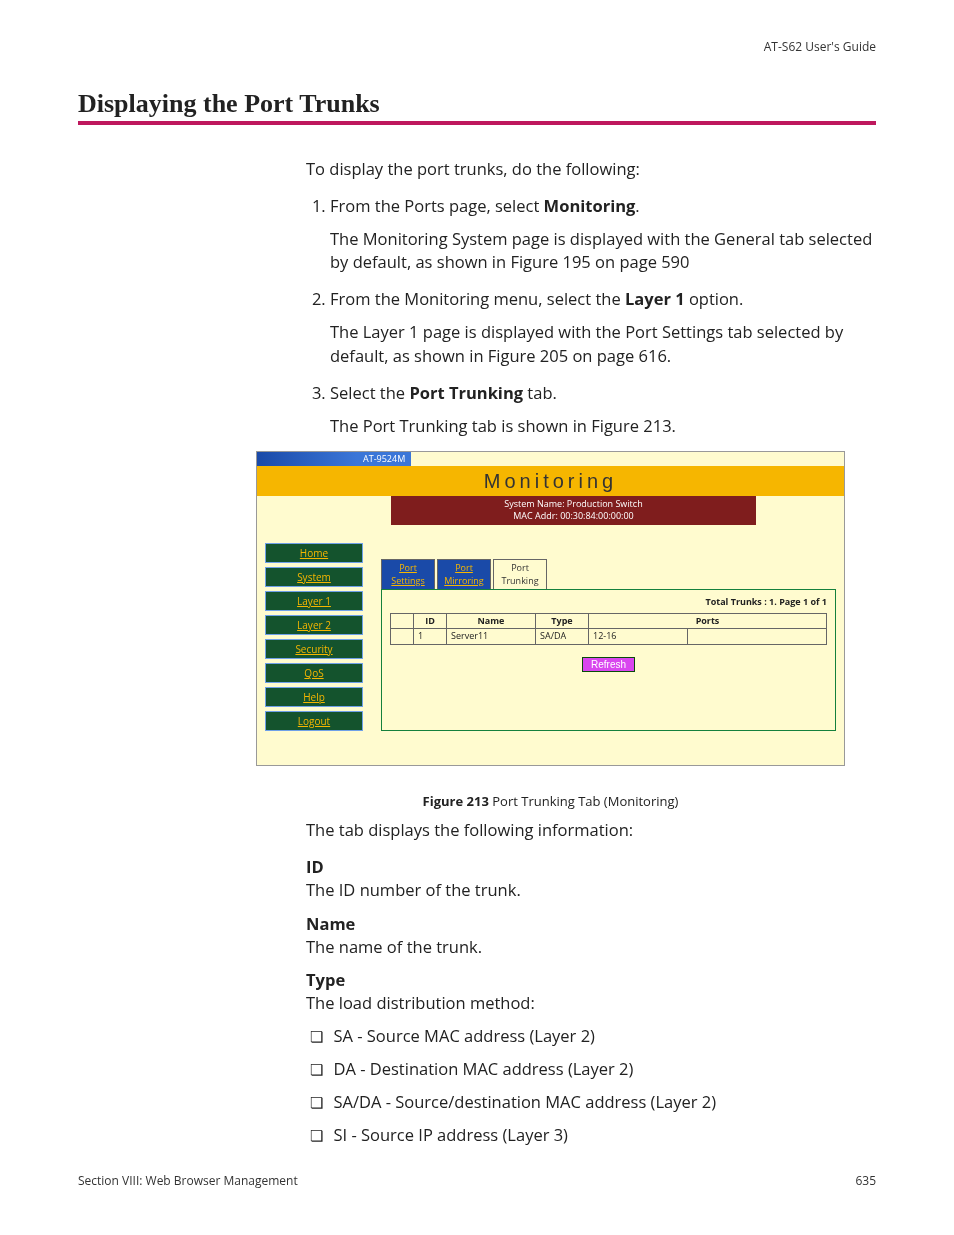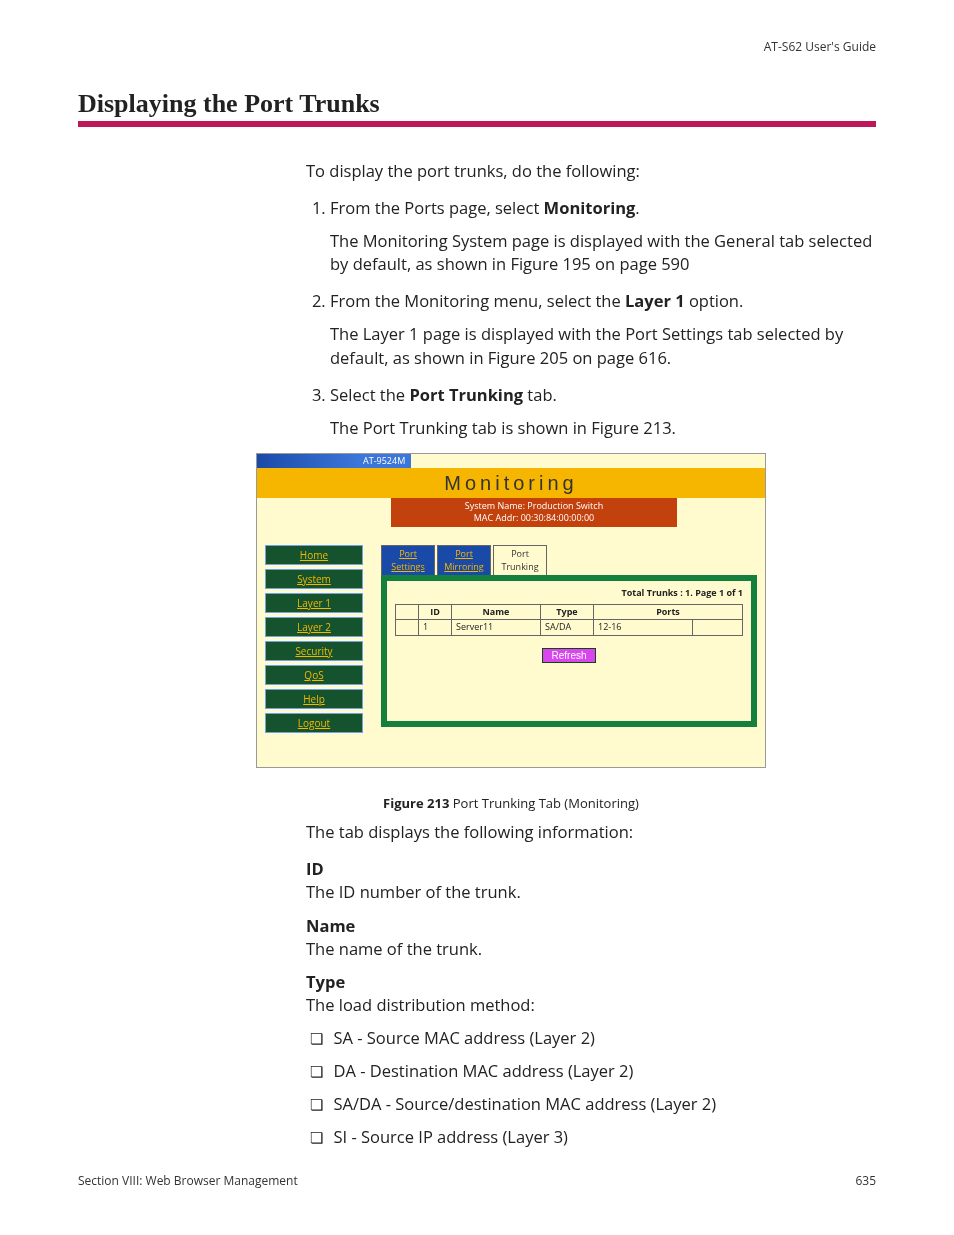--- a/index.html
+++ b/index.html
@@ -20,36 +20,36 @@
     font-size: 12px;
     color: #333;
     margin-bottom: 34px;
   }
   h1.section-title {
     font-family: Georgia, "Times New Roman", serif;
     font-weight: bold;
     font-size: 26px;
     margin: 0 0 6px 0;
     padding-bottom: 2px;
-    border-bottom: 6px solid #be185d;
+    border-bottom: 4px solid #be185d;
   }
   .body-col {
     margin-left: 228px;
     margin-top: 32px;
     font-size: 16.5px;
     line-height: 1.4;
   }
   .body-col p { margin: 0 0 14px 0; }
   ol.steps { list-style: decimal; padding-left: 24px; margin: 0; }
   ol.steps > li { margin-bottom: 14px; }
   ol.steps > li p { margin-top: 10px; }
 
   .figure-wrap {
     margin: 14px 0 8px -50px;
-    width: 510px;
+    width: 589px;
   }
   .figure-inner {
     background: #FFFBCF;
     border: 1px solid #999;
     padding-bottom: 30px;
   }
   .fig-titlebar {
     display: flex;
     align-items: stretch;
   }
@@ -74,21 +74,21 @@
   .fig-monitor-bar {
     background: #F6B600;
     text-align: center;
     font-family: "Trebuchet MS", Arial, sans-serif;
     font-size: 20px;
     letter-spacing: 4px;
     color: #333;
     padding: 1px 0;
   }
   .fig-info-bar {
-    background: #c2410c;
+    background: #7f1d1d;
     color: #fff;
     font-size: 9px;
     text-align: center;
     padding: 2px 0;
     margin: 0 88px 0 134px;
   }
   .fig-body {
     display: flex;
     margin-top: 18px;
     padding: 0 8px;
@@ -112,25 +112,26 @@
     margin-left: 18px;
   }
   .fig-tabs { display: flex; gap: 2px; }
   .fig-tab {
     font-size: 9px;
     text-align: center;
     padding: 2px 6px;
     border: 1px solid #666;
     border-bottom: none;
     min-width: 40px;
+    margin-top: 16px;
   }
   .fig-tab.inactive { background: #1a4aa8; color: #F6B600; text-decoration: underline; }
   .fig-tab.active { background: #FFFBCF; color: #333; }
   .fig-panel {
-    border: 6px solid #15803d;
+    border: 1px solid #15803d;
     padding: 6px 8px 24px 8px;
     position: relative;
     min-height: 110px;
   }
   .fig-total {
     text-align: right;
     font-size: 9px;
     font-weight: bold;
     margin-bottom: 4px;
   }

